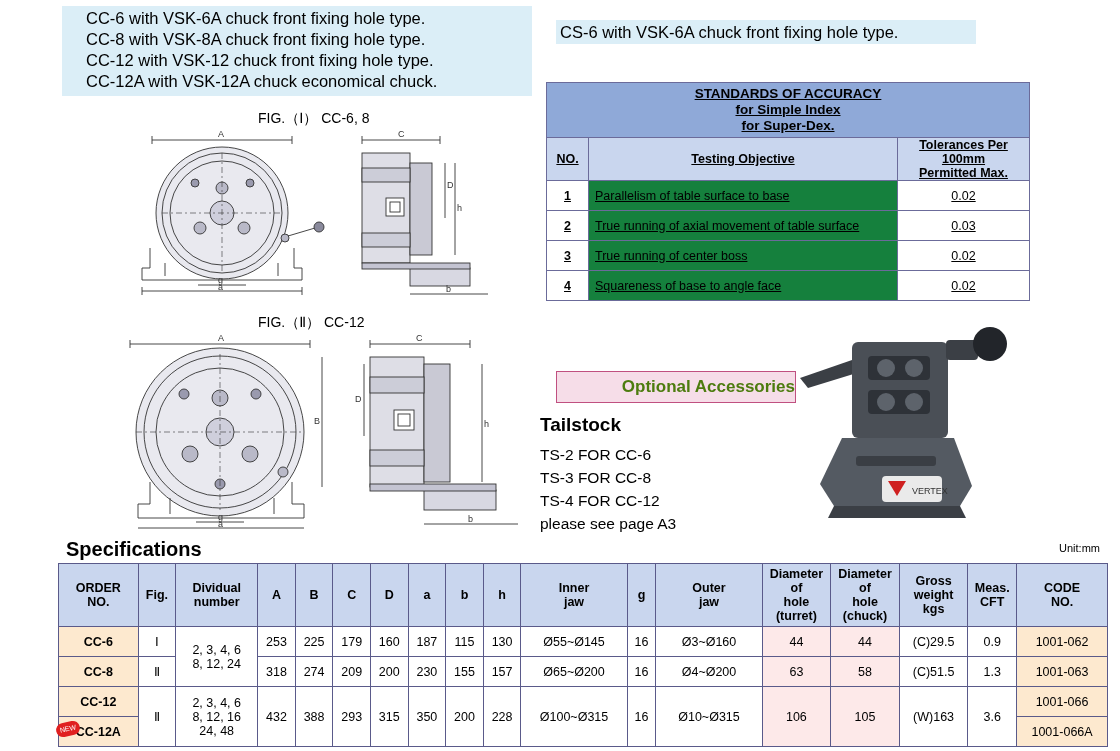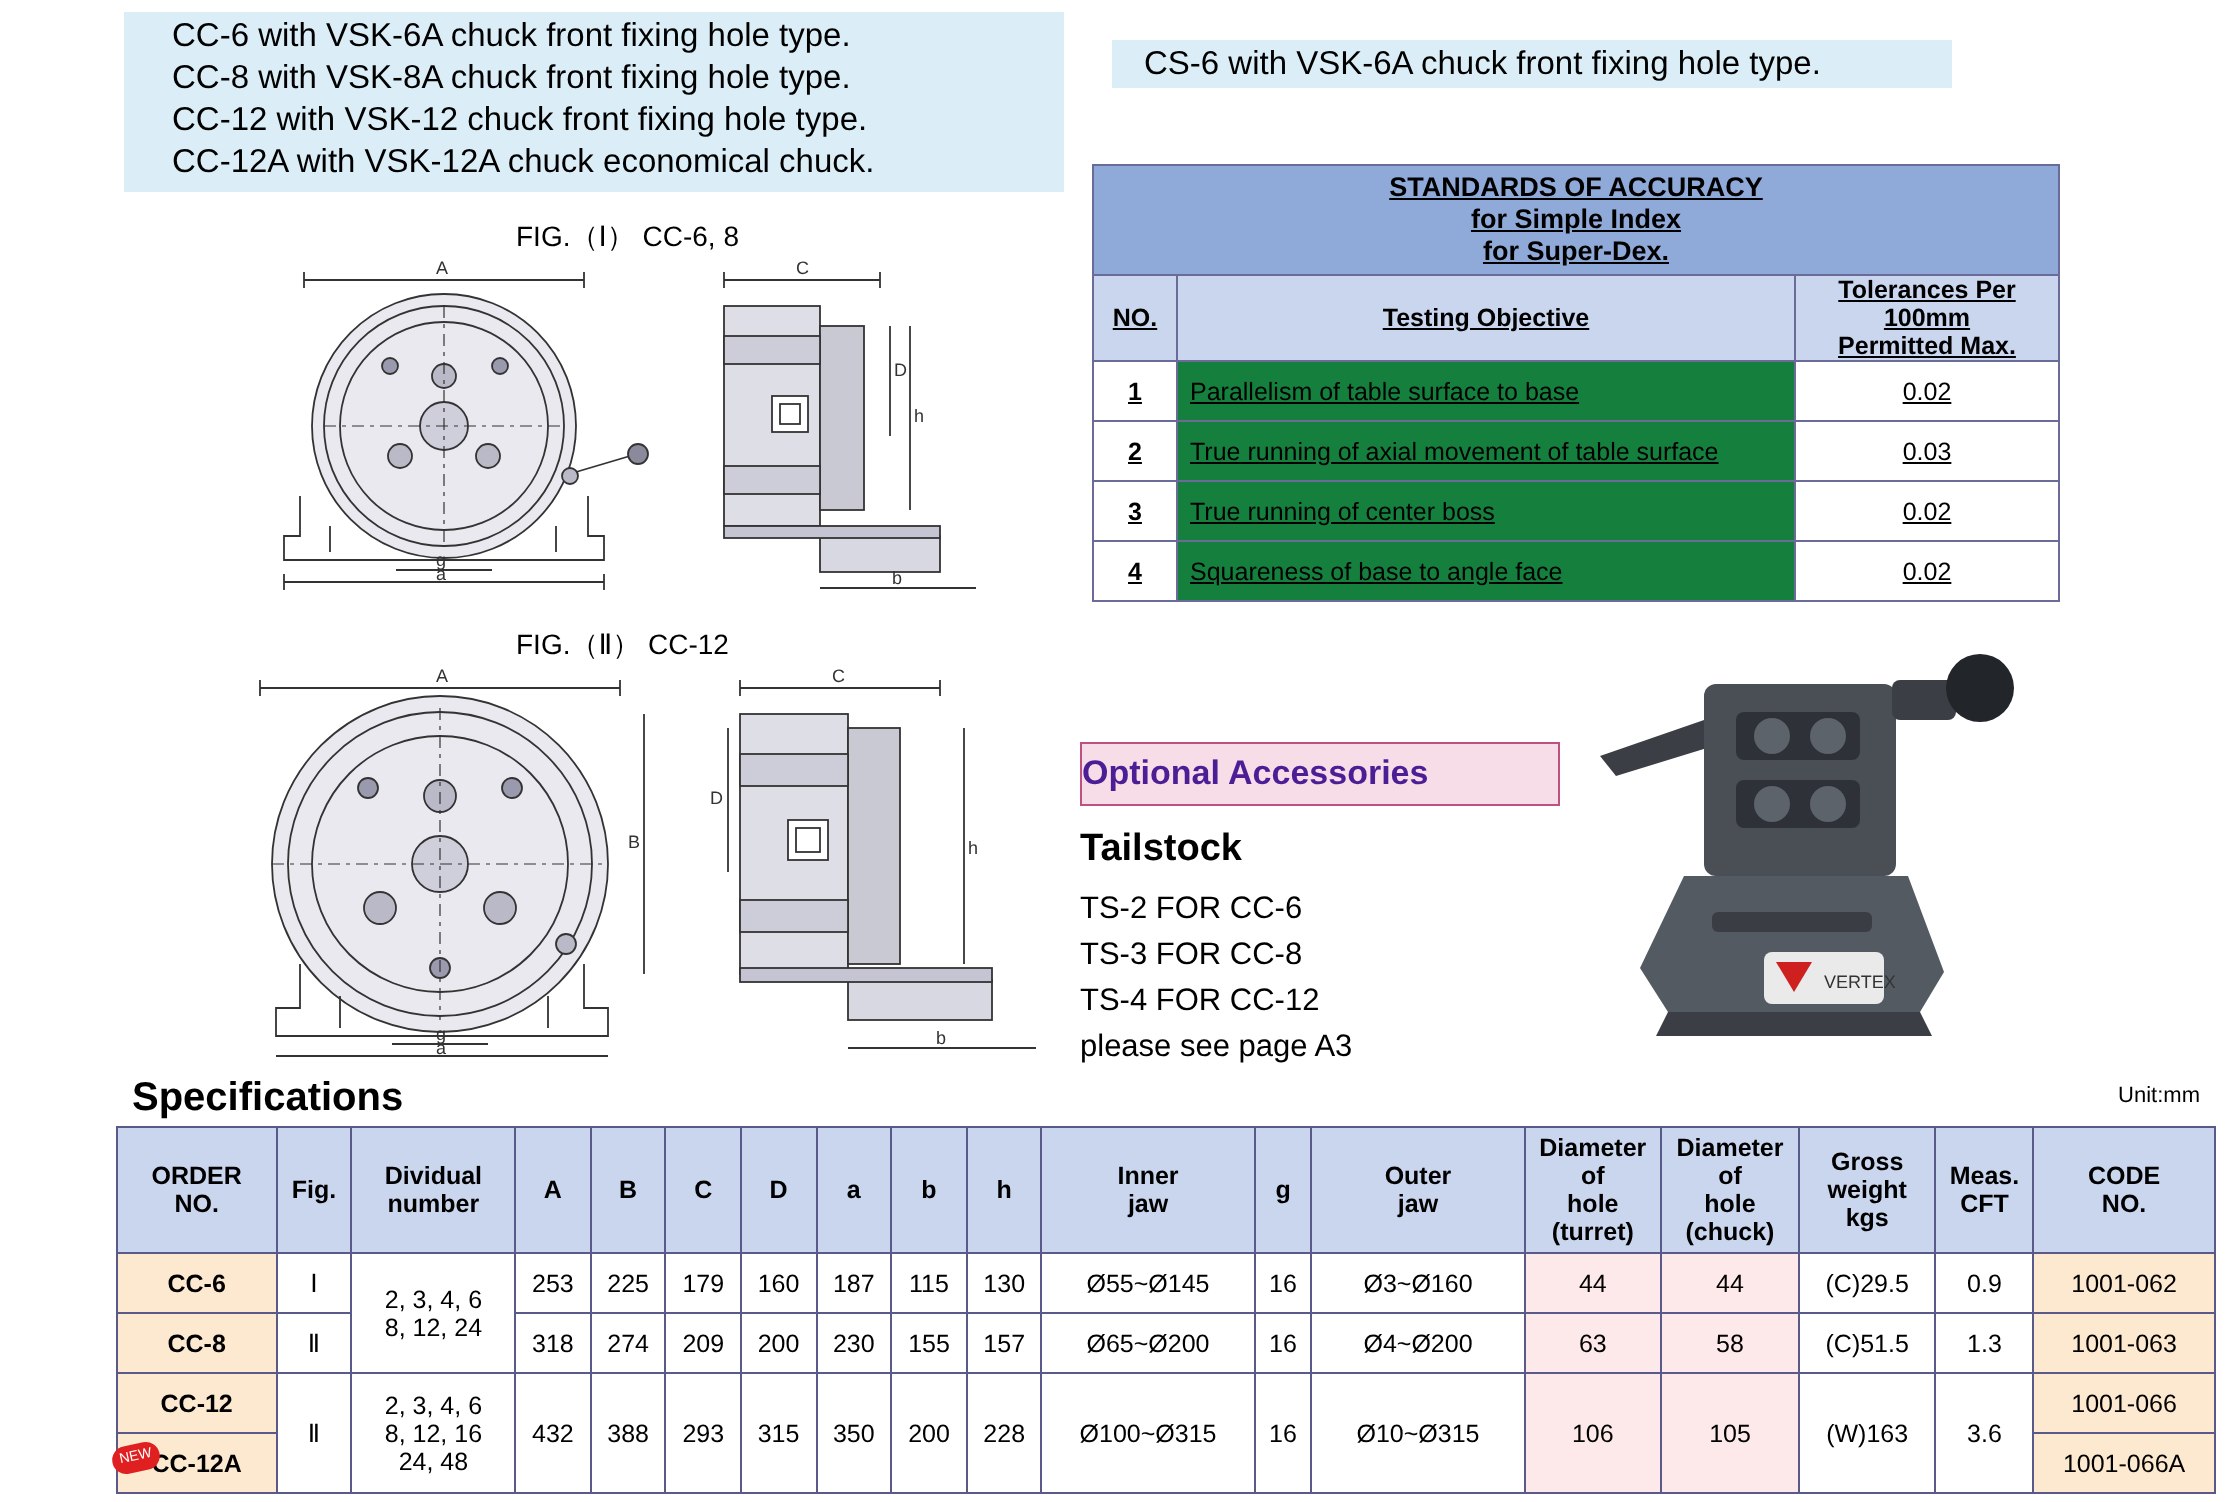--- a/index.html
+++ b/index.html
@@ -21,21 +21,21 @@
   .bullet-dot {
     position:absolute; left:66px; top:12px;
     width:9px; height:9px; border-radius:50%; background:#8b8b8b;
   }
   .bullet-block div { white-space:nowrap; }
 
   .cs-block {
     position:absolute; left:556px; top:20px; width:420px;
     background:#dbeef7;
     font-size:16.5px; line-height:22px;
-    padding:1px 16px;
+    padding:1px 4px;
   }
   .cs-block div { white-space:nowrap; }
 
   
   .acc-table {
     position:absolute; left:546px; top:82px; width:484px;
     border-collapse:collapse;
     font-size:12.5px;
     text-decoration:underline;
   }
@@ -53,24 +53,24 @@
   .acc-table td.tol { width:132px; text-align:center; background:#fff; }
   .acc-table tr { height:30px; }
 
   
   .fig-cap { position:absolute; font-size:14px; }
   #fig1cap { left:258px; top:110px; }
   #fig2cap { left:258px; top:314px; }
 
   
   .opt-box {
-    position:absolute; left:540px; top:371px; width:240px; height:32px;
+    position:absolute; left:556px; top:371px; width:240px; height:32px;
     background:#f6dde8; border:1px solid #c05080;
-    display:flex; align-items:center; justify-content:flex-start;
-    font-weight:bold; font-size:17px; color:#4c1d95;
+    display:flex; align-items:center; justify-content:flex-end;
+    font-weight:bold; font-size:17px; color:#4d7c0f;
   }
   .tailstock-title {
     position:absolute; left:540px; top:414px; font-size:19px; font-weight:bold;
   }
   .tailstock-lines {
     position:absolute; left:540px; top:443px; font-size:15.5px; line-height:23px;
   }
 
   
   .spec-title {

